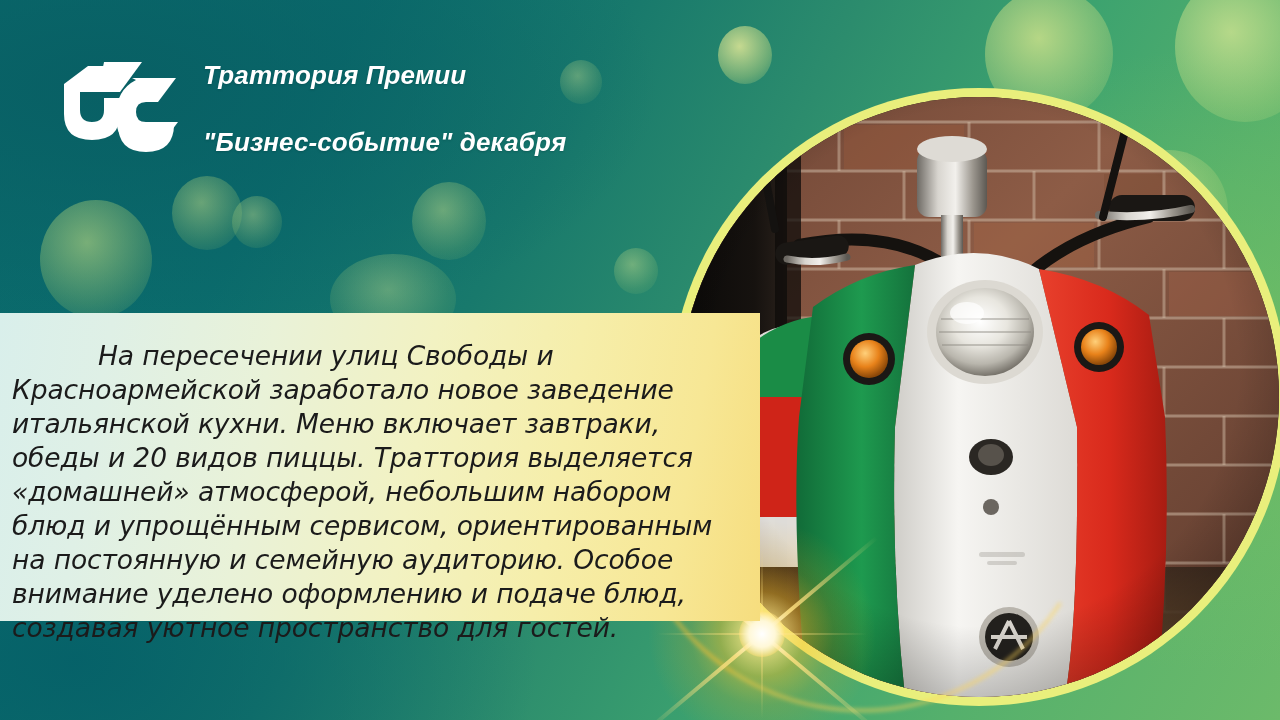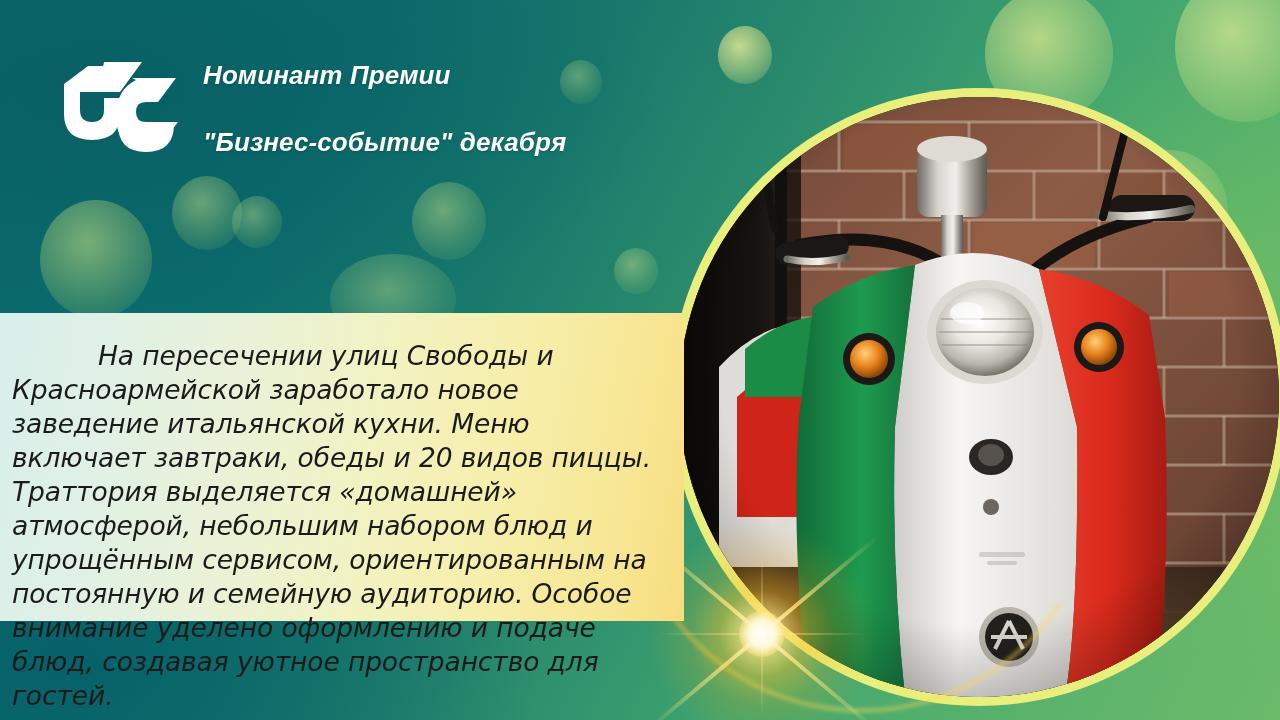--- a/index.html
+++ b/index.html
@@ -172,21 +172,21 @@
     text-shadow:
       2px 2px 0 rgba(20,60,58,.55),
       3px 3px 5px rgba(10,50,48,.45);
     z-index:8;
   }
 
   
   .panel{
     position:absolute;
     left:0; top:313px;
-    width:684px; height:308px;
+    width:760px; height:308px;
     background:linear-gradient(100deg,
        #d9efeb 0%,
        #dff0e6 14%,
        #e9f2d8 34%,
        #f2f2c2 54%,
        #f6eeaa 72%,
        #f7e795 88%,
        #f6dd7e 100%);
     z-index:7;
   }
@@ -413,21 +413,21 @@
       <svg viewBox="0 0 125 102" role="img">
         <g fill="#ffffff">
           <path d="M30 8 L62 8 L44 34 L22 34 L22 52 Q22 64 34 64 Q46 64 46 52 L46 40 L62 40 L62 56 Q62 82 34 82 Q6 82 6 56 L6 26 Z"></path>
           <path d="M46 4 L84 4 L62 34 L40 34 Z"></path>
           <path d="M74 20 L118 20 L100 44 L88 44 Q78 44 78 54 Q78 64 88 64 L120 64 L102 88 L84 88 Q58 88 58 58 Q58 32 78 22 Z"></path>
           <path d="M60 66 Q60 94 88 94 Q116 94 116 66 Z"></path>
         </g>
       </svg>
     </div>
     <div class="header-text">
-      <span class="header-line">Номинант Премии</span>
+      <span class="header-line">Траттория Премии</span>
       <span class="header-line">"Бизнес-событие" декабря</span>
     </div>
   </div>
 
 
   <div class="panel">
     <div class="panel-inner">
       <p class="body-text">На пересечении улиц Свободы и Красноармейской заработало новое заведение итальянской кухни. Меню включает завтраки, обеды и 20 видов пиццы. Траттория выделяется «домашней» атмосферой, небольшим набором блюд и упрощённым сервисом, ориентированным на постоянную и семейную аудиторию. Особое внимание уделено оформлению и подаче блюд, создавая уютное пространство для гостей.</p>
     </div>
   </div>

